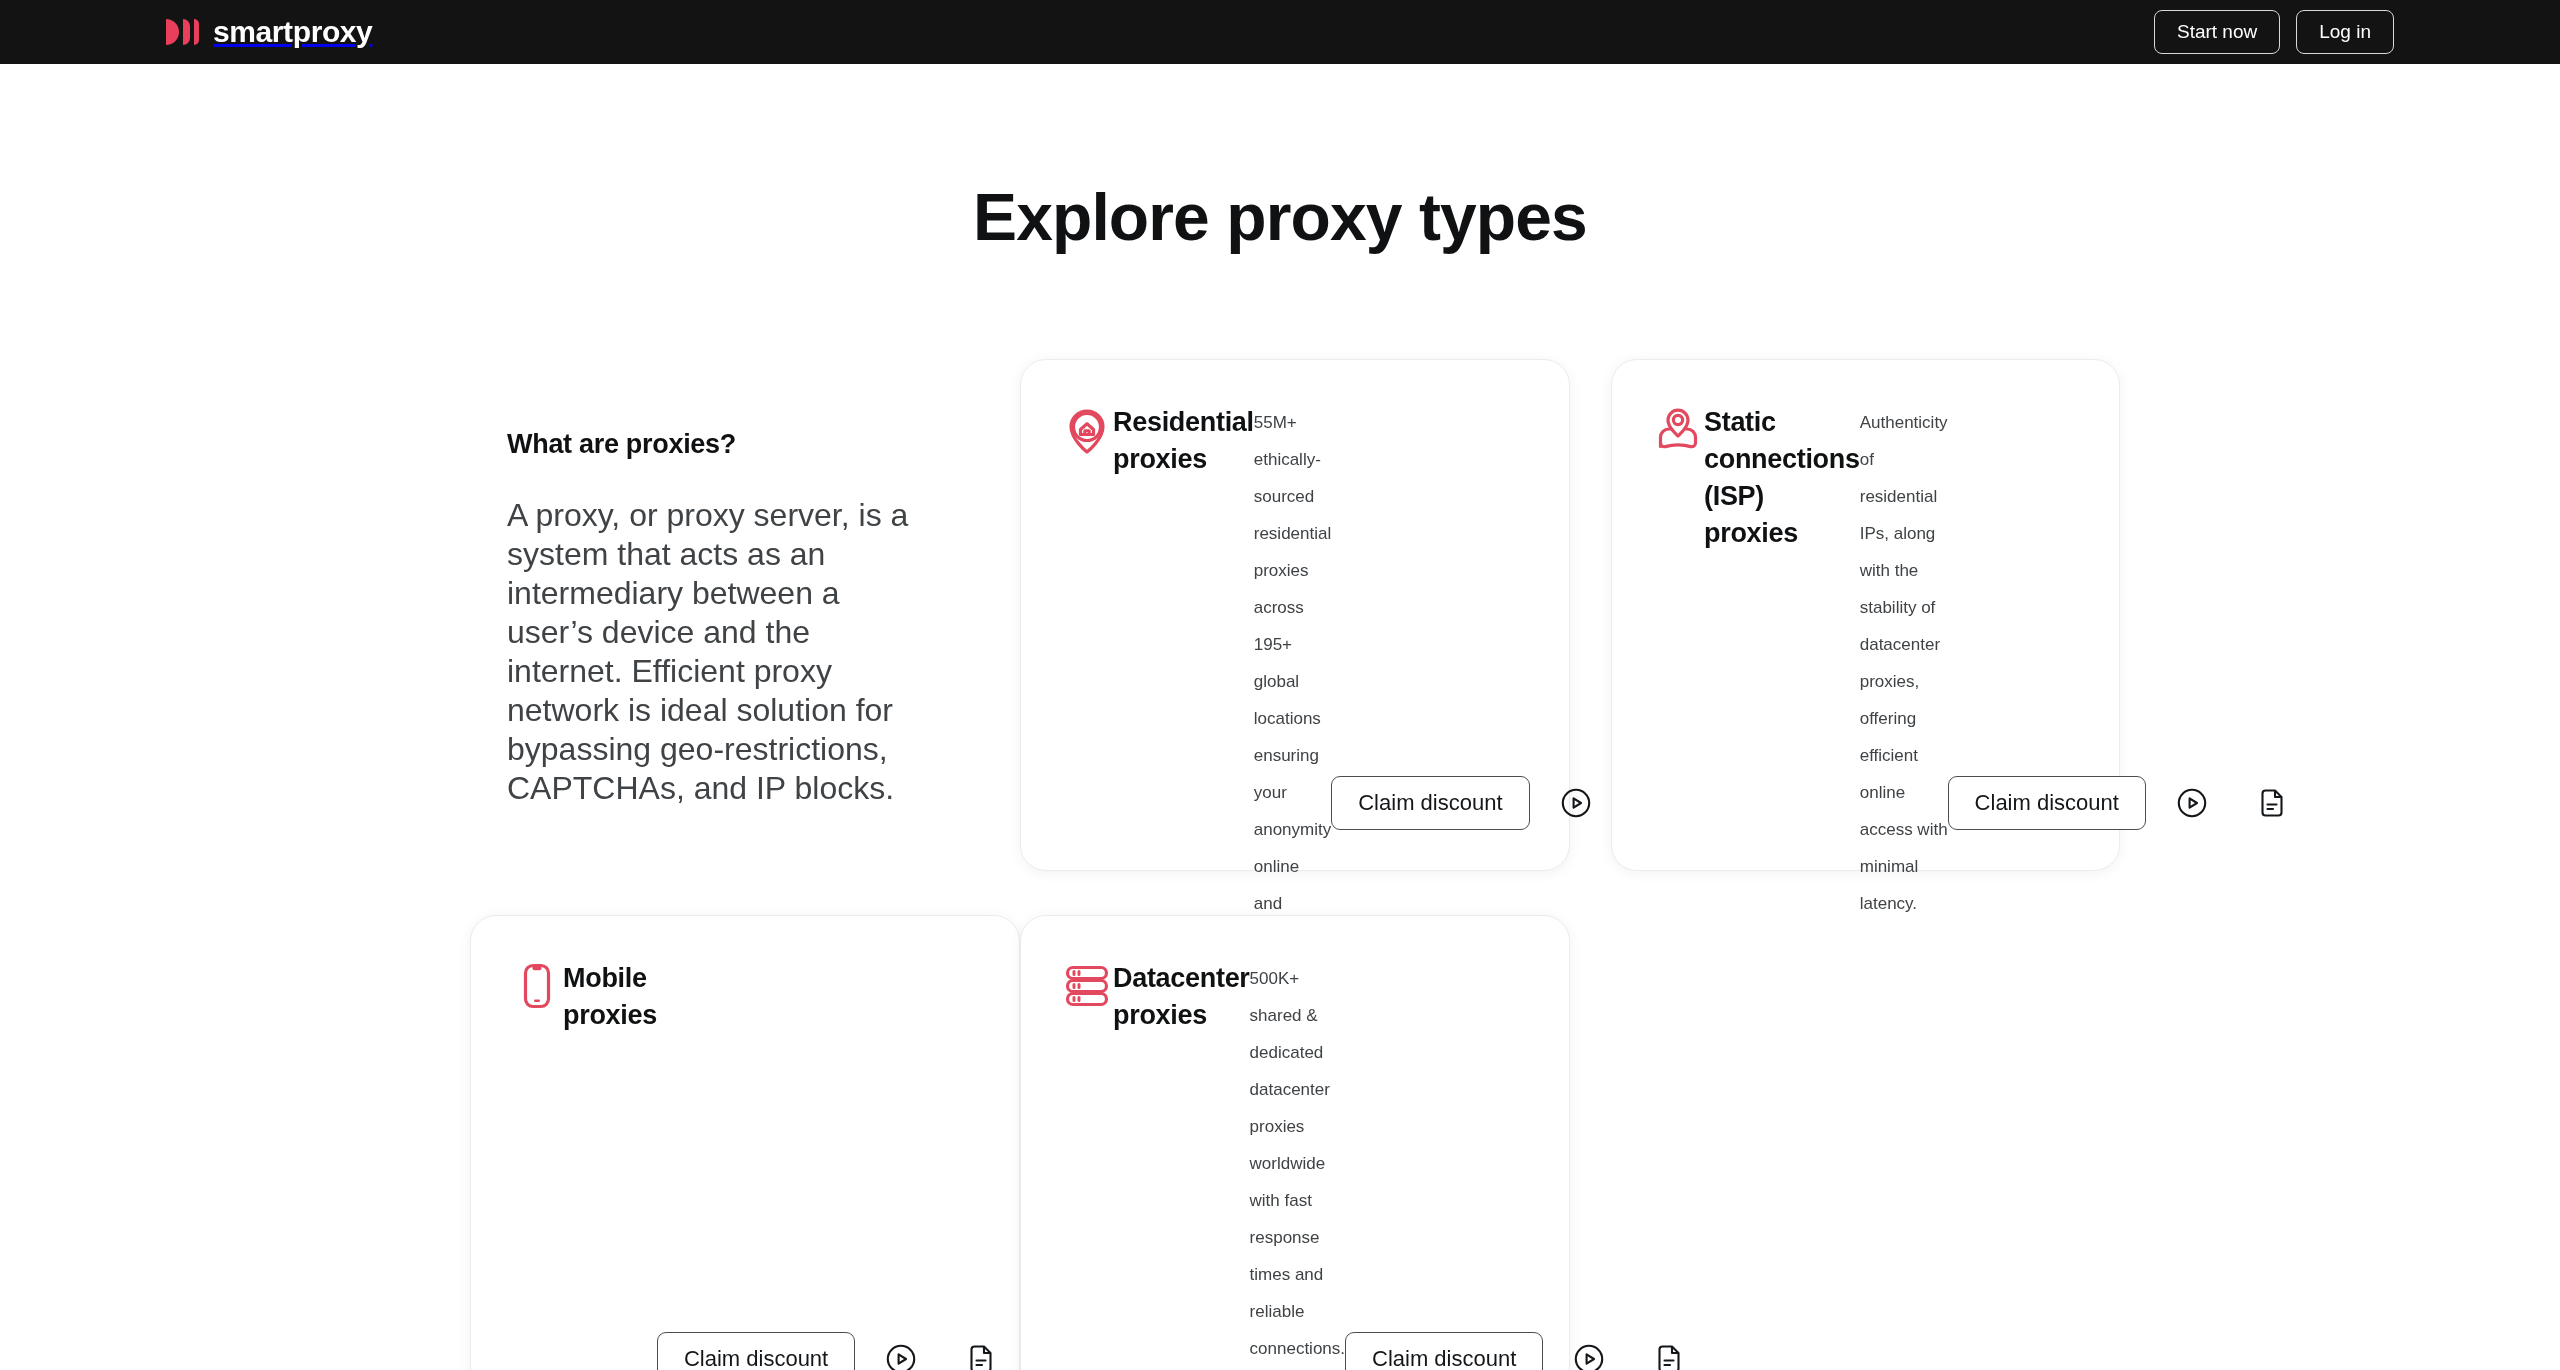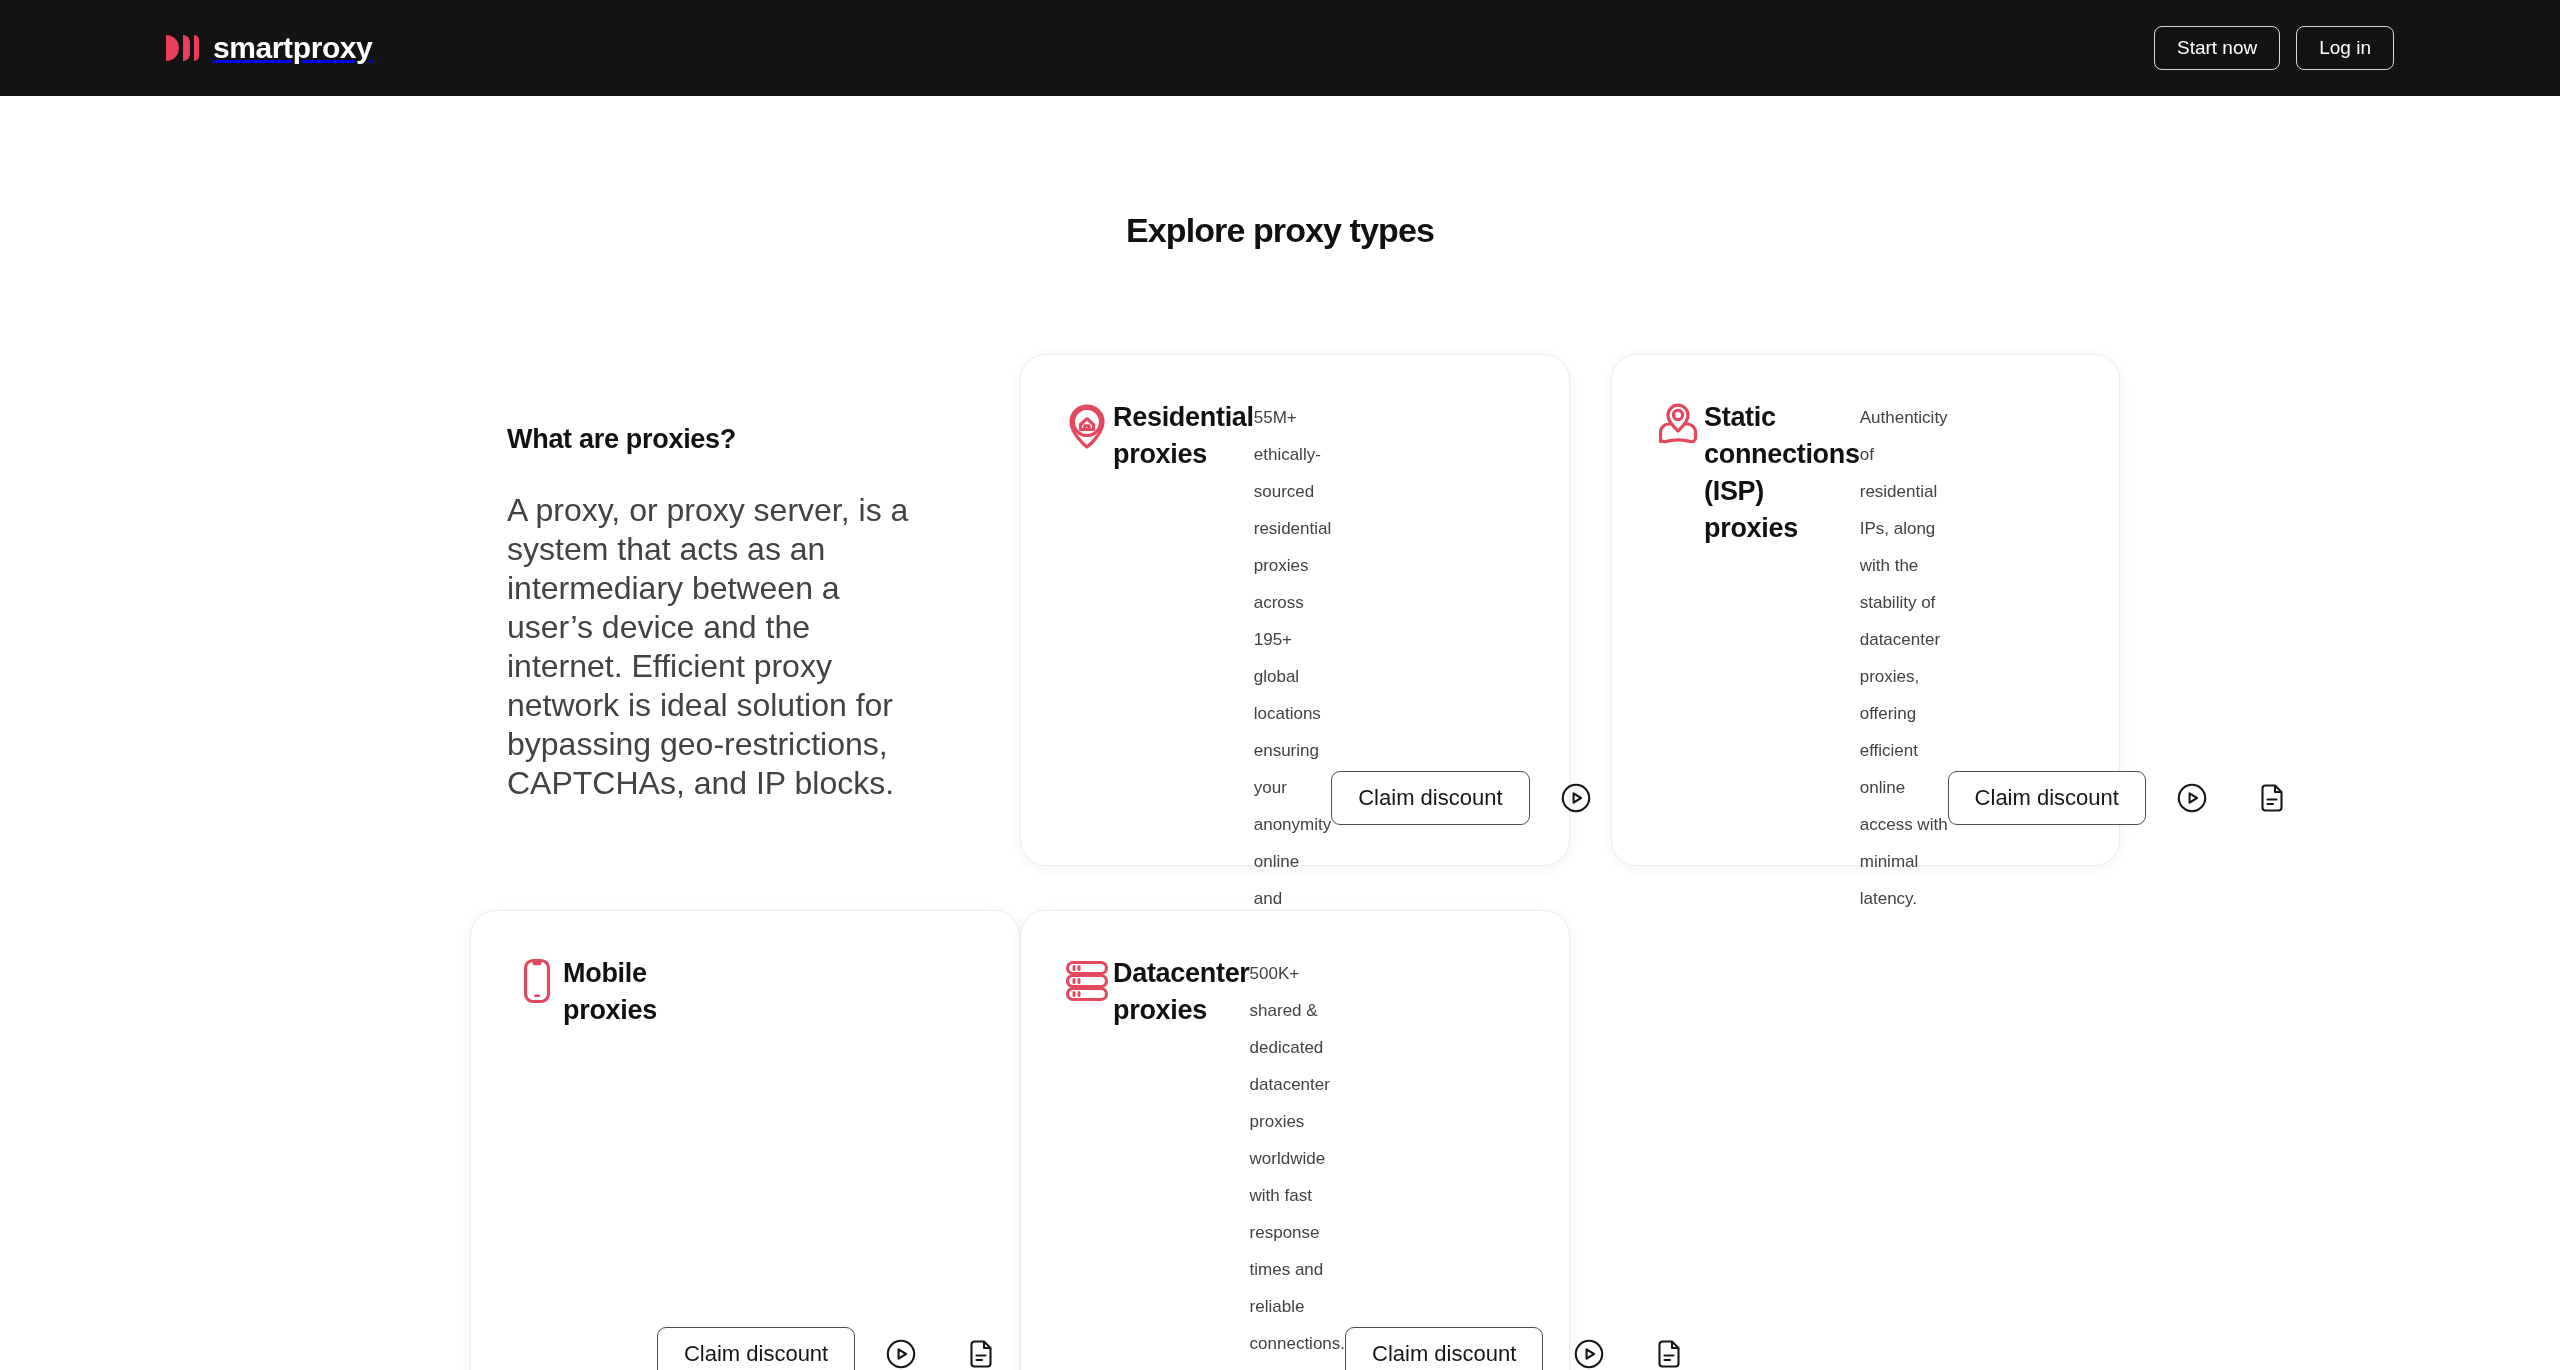--- a/index.html
+++ b/index.html
@@ -12,21 +12,21 @@
 
   body {
     font-family: "Liberation Sans", sans-serif;
     background: #ffffff;
     color: #111314;
     -webkit-font-smoothing: antialiased;
   }
 
   
   .site-header {
-    height: 96px;
+    height: 64px;
     background: #131313;
     display: flex;
     align-items: center;
     justify-content: space-between;
     padding: 0 166px 0 166px;
     position: relative;
   }
 
   .brand {
     display: flex;
@@ -75,21 +75,21 @@
   }
 
   
   .page {
     position: relative;
     height: 1282px;
   }
 
   .section-title {
     text-align: center;
-    font-size: 34px;
+    font-size: 66px;
     font-weight: 700;
     letter-spacing: -0.9px;
     padding-top: 115px;
     color: #0f1113;
   }
 
   .content-wrap {
     width: 1634px;
     margin: 0 auto;
     padding-top: 104px;

